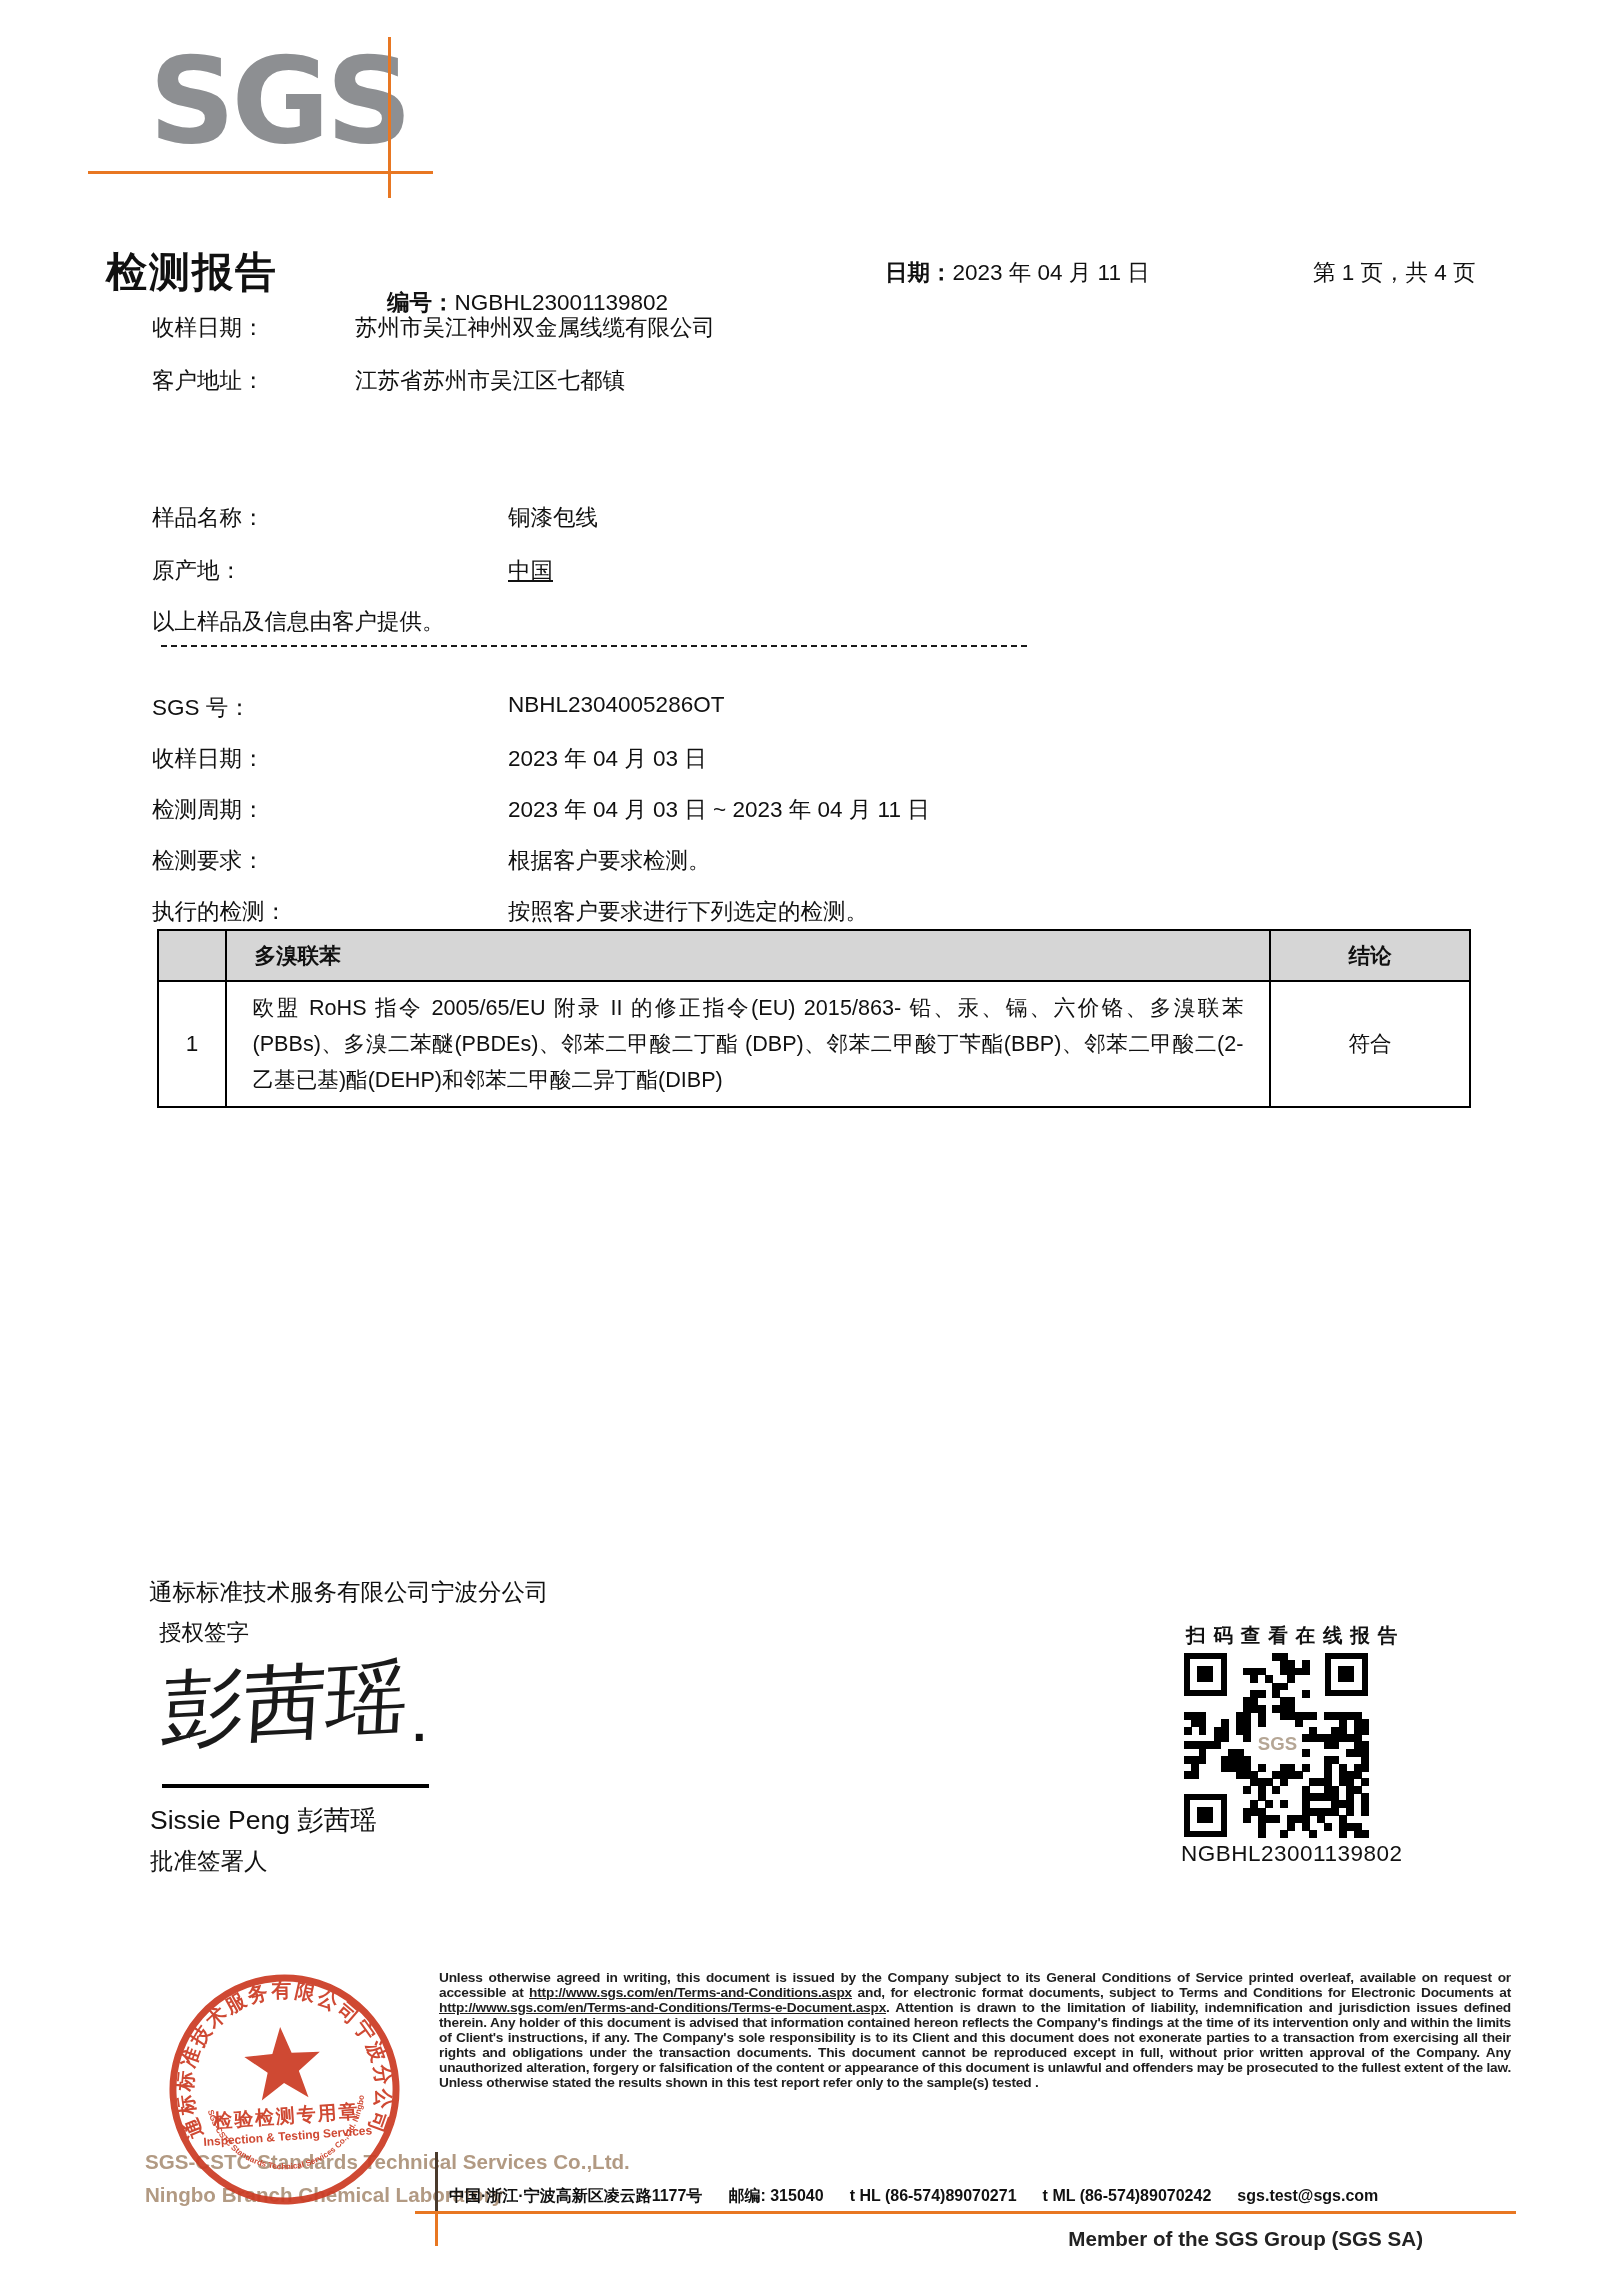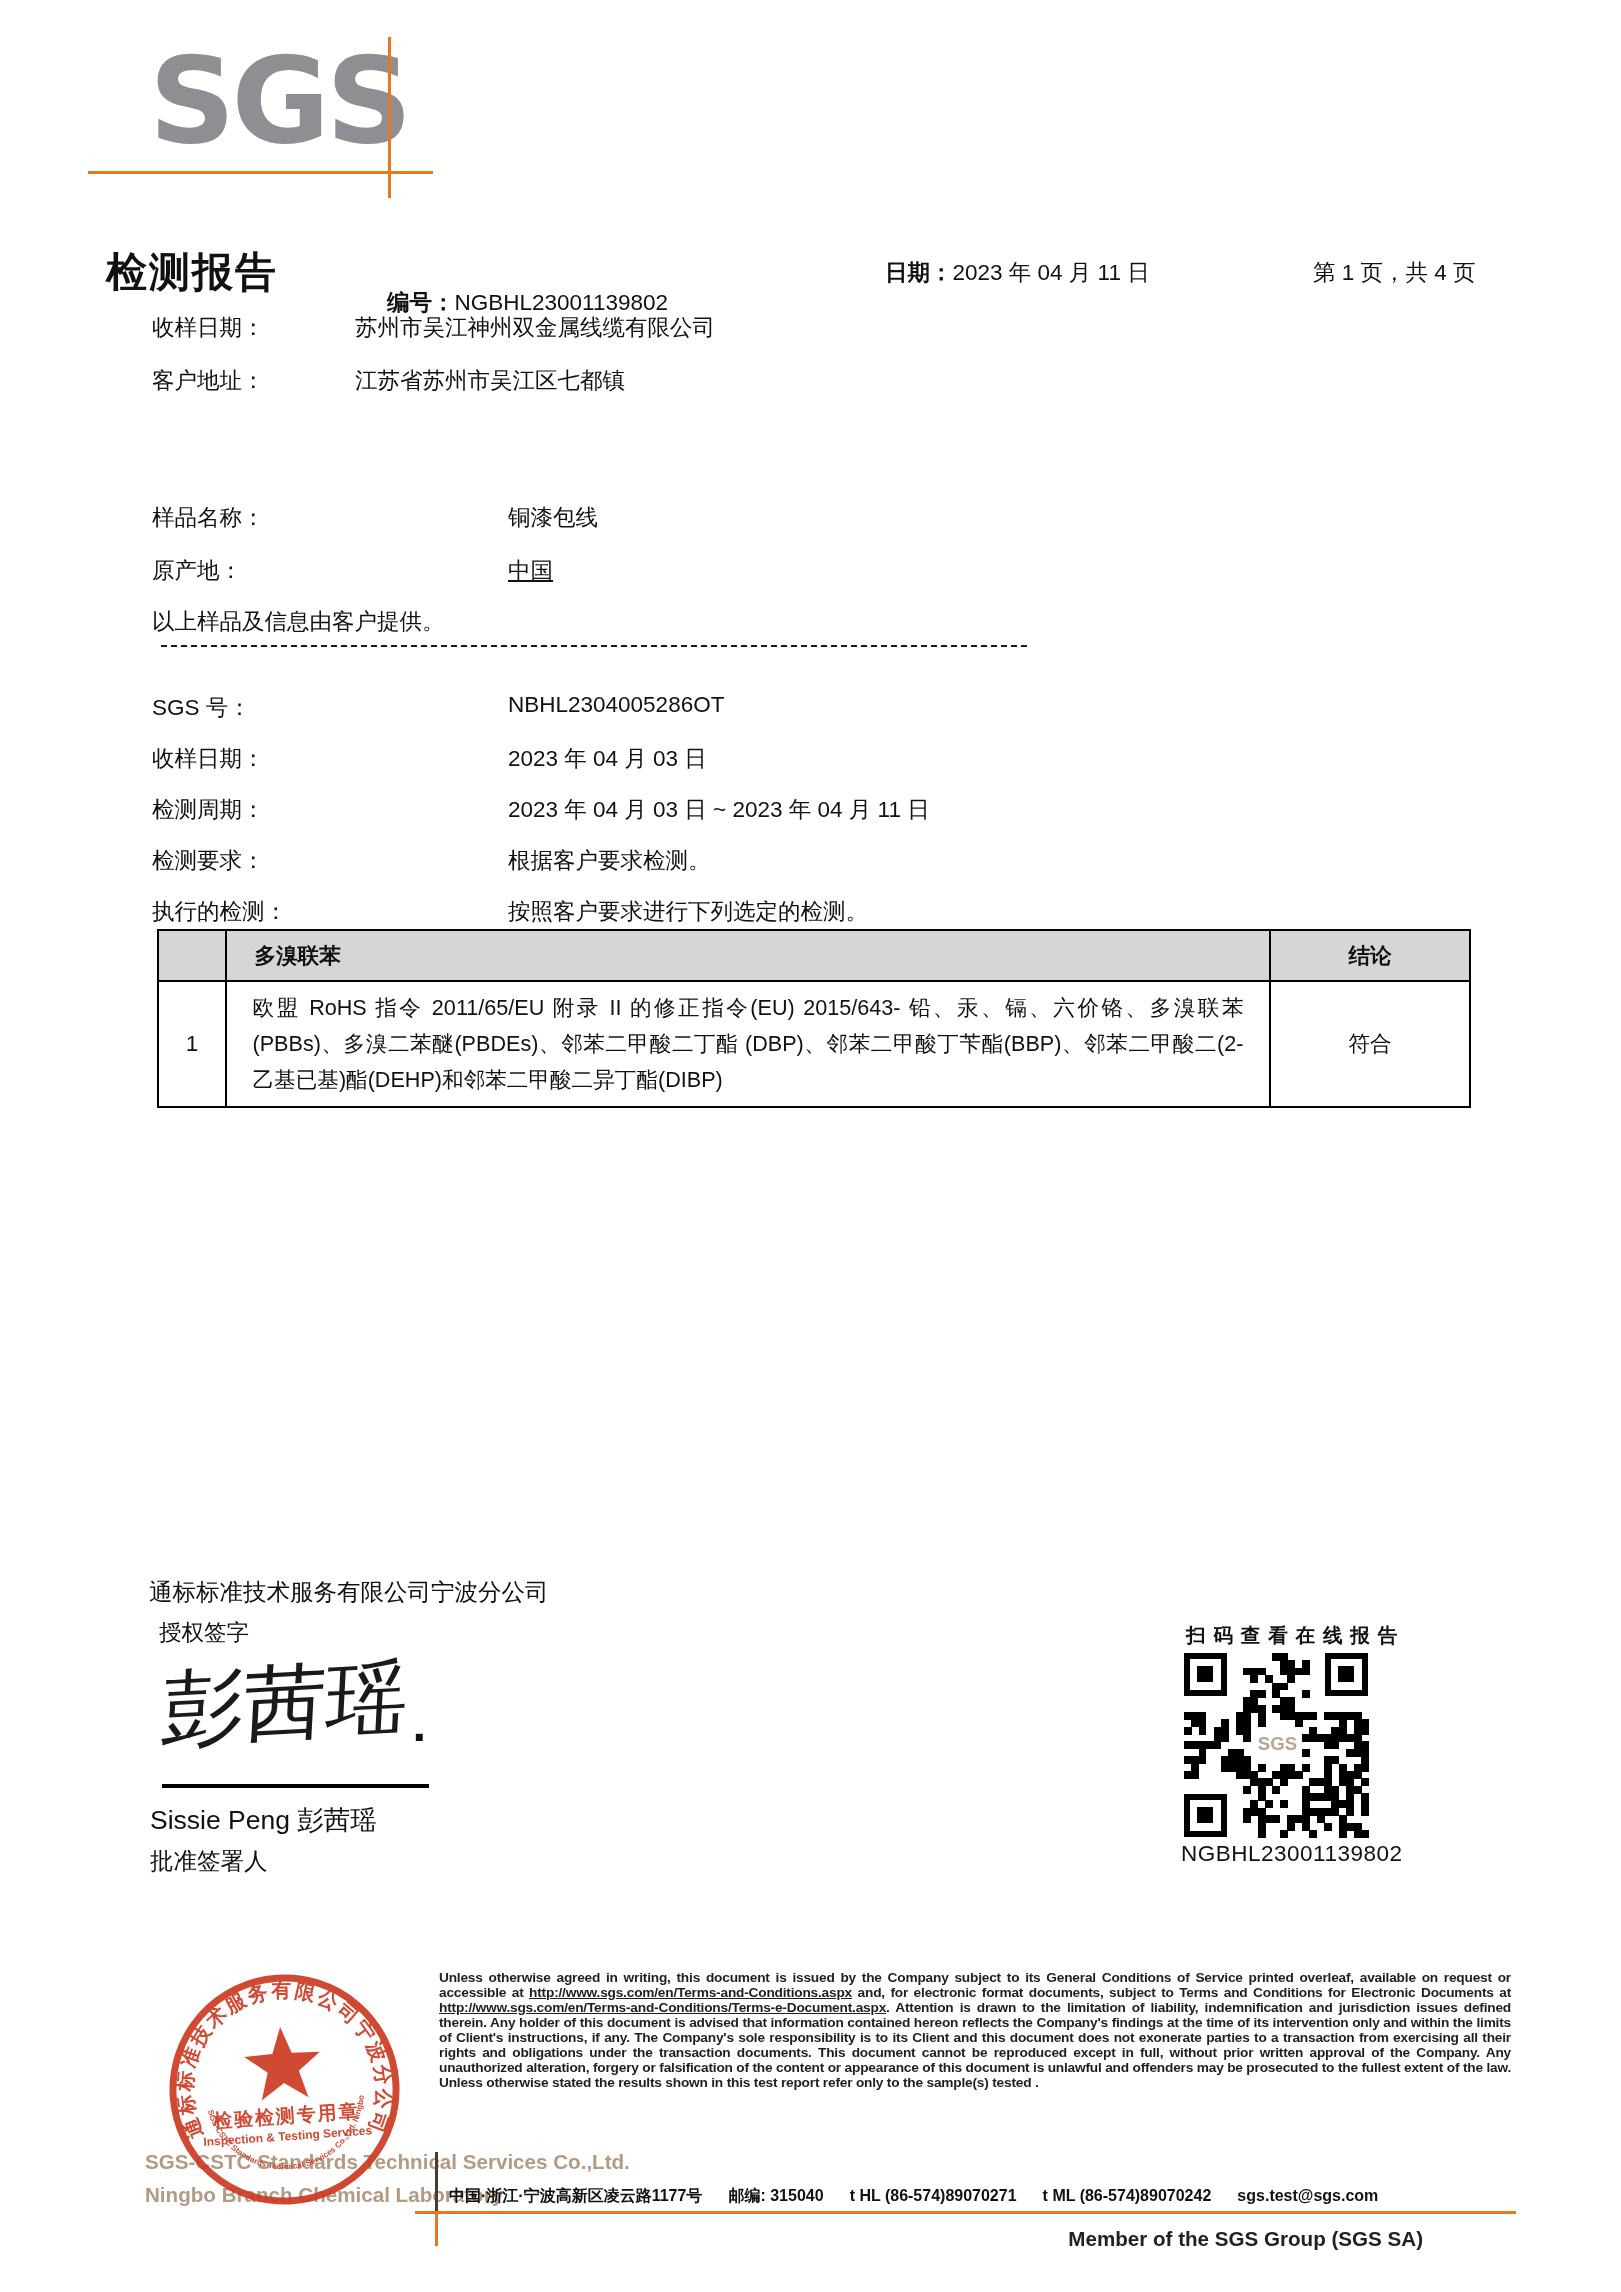--- a/index.html
+++ b/index.html
@@ -124,21 +124,21 @@
     <thead>
       <tr>
         <th class="h-idx"></th>
         <th class="h-req">多溴联苯</th>
         <th class="h-con">结论</th>
       </tr>
     </thead>
     <tbody>
       <tr>
         <td class="c-idx">1</td>
-        <td class="c-req">欧盟 RoHS 指令 2011/65/EU 附录 II 的修正指令(EU) 2015/643- 铅、汞、镉、六价铬、多溴联苯(PBBs)、多溴二苯醚(PBDEs)、邻苯二甲酸二丁酯 (DBP)、邻苯二甲酸丁苄酯(BBP)、邻苯二甲酸二(2-乙基已基)酯(DEHP)和邻苯二甲酸二异丁酯(DIBP)</td>
+        <td class="c-req">欧盟 RoHS 指令 2005/65/EU 附录 II 的修正指令(EU) 2015/863- 铅、汞、镉、六价铬、多溴联苯(PBBs)、多溴二苯醚(PBDEs)、邻苯二甲酸二丁酯 (DBP)、邻苯二甲酸丁苄酯(BBP)、邻苯二甲酸二(2-乙基已基)酯(DEHP)和邻苯二甲酸二异丁酯(DIBP)</td>
         <td class="c-con">符合</td>
       </tr>
     </tbody>
   </table>
 
   <div class="sig-company">通标标准技术服务有限公司宁波分公司</div>
   <div class="sig-auth">授权签字</div>
   <div class="sig-box">
     <span class="sig-name">彭茜瑶</span>
     <span class="sig-dot">.</span>

